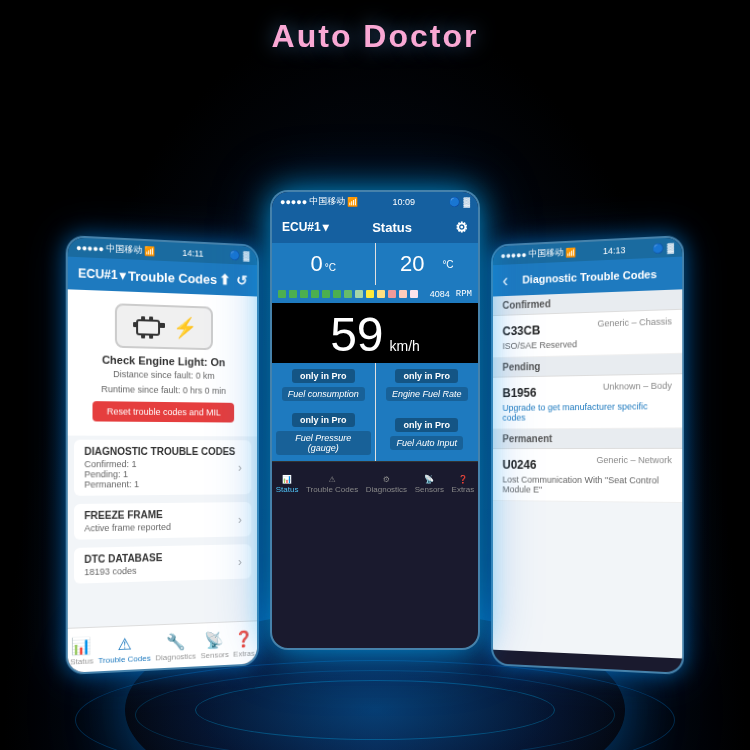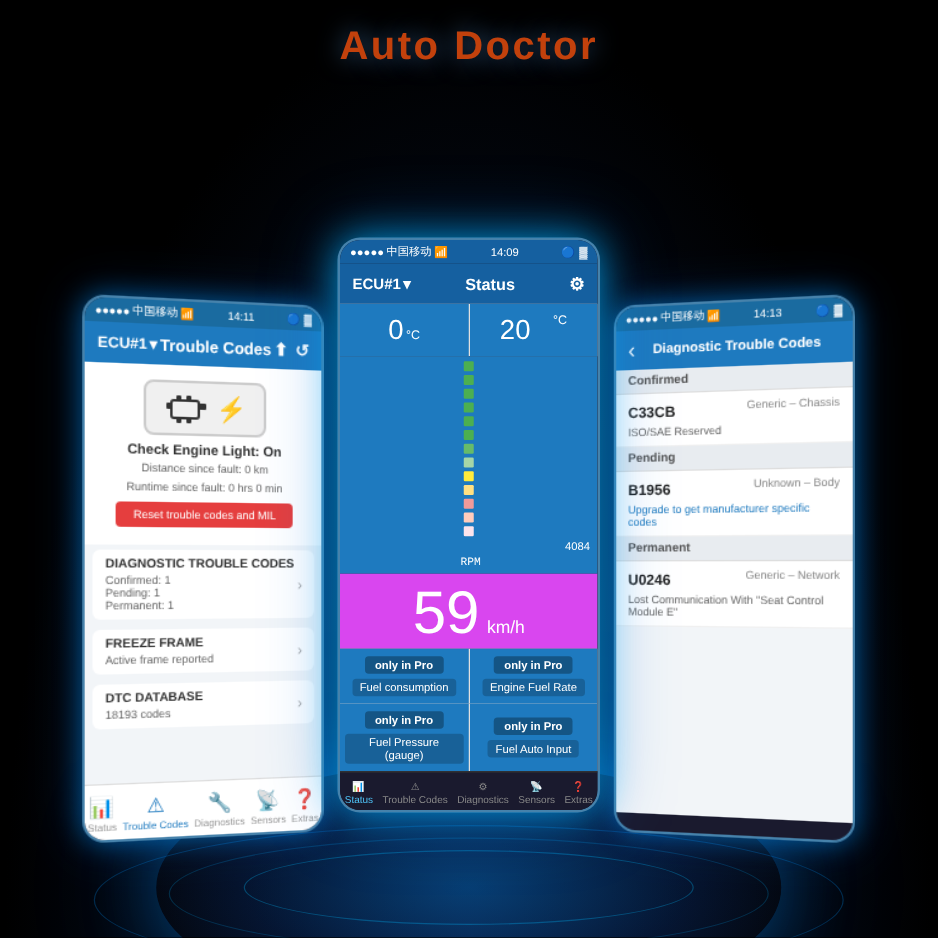--- a/index.html
+++ b/index.html
@@ -31,21 +31,21 @@
       background: radial-gradient(ellipse at center, rgba(0,150,255,0.3) 0%, rgba(0,80,200,0.1) 50%, transparent 70%);
       box-shadow: 0 0 60px rgba(0,150,255,0.4), 0 0 120px rgba(0,100,220,0.2);
     }
 
     
     .title {
       position: absolute;
       top: 18px;
       left: 0; right: 0;
       text-align: center;
-      color: #c2410c;
+      color: #f9a8d4;
       font-size: 32px;
       font-weight: 700;
       letter-spacing: 2px;
       text-shadow: 0 0 20px rgba(100,180,255,0.5);
       z-index: 10;
     }
 
     
     .phones {
       position: absolute;
@@ -219,31 +219,30 @@
     .sensor-value { font-size: 22px; font-weight: 300; }
     .sensor-unit { font-size: 10px; }
     .sensor-label { font-size: 9px; text-align: center; margin-top: 2px; background: rgba(0,0,0,0.2); padding: 2px 6px; border-radius: 3px; }
 
     .progress-bar-area {
       background: #1e7abf;
       padding: 4px 6px;
       display: flex;
       align-items: center;
       gap: 3px;
-      flex-direction: column;
     }
     .progress-seg {
       height: 8px;
       width: 8px;
       border-radius: 1px;
     }
     .rpm-label { color: #fff; font-size: 9px; margin-left: auto; }
 
     .speed-area {
-      background: #d946ef;
+      background: #000000;
       text-align: right;
       padding: 8px 0 4px;
       color: #fff;
     }
     .speed-value { font-size: 48px; font-weight: 300; line-height: 1; }
     .speed-unit { font-size: 14px; }
 
     .pro-grid {
       display: grid;
       grid-template-columns: 1fr 1fr;
@@ -267,20 +266,21 @@
       margin-bottom: 4px;
       font-weight: 600;
     }
     .pro-sub-label {
       font-size: 9px;
       color: #fff;
       text-align: center;
       background: rgba(0,0,0,0.2);
       padding: 2px 6px;
       border-radius: 3px;
+      font-style: italic;
     }
 
     
     .center-tab-bar {
       background: #1a1a2e;
       display: flex;
       justify-content: space-around;
       align-items: center;
       padding: 4px 0 2px;
       height: 44px;
@@ -453,21 +453,21 @@
 
   <div class="phone phone-center">
     <div class="phone-wrapper">
 
       <div class="status-bar" style="background:#1560a0;">
         <div class="status-bar-left">
           <span>●●●●●</span>
           <span>中国移动</span>
           <span>📶</span>
         </div>
-        <span>14:09</span>
+        <span>10:09</span>
         <div class="status-bar-right">
           <span>🔵</span>
           <span>▓</span>
         </div>
       </div>
 
       <div class="nav-bar" style="background:#1560a0;">
         <div class="nav-ecu">
           <span>ECU#1</span>
           <span>▾</span>
@@ -477,21 +477,21 @@
       </div>
 
       <div class="sensor-grid">
         <div class="sensor-cell">
           <div style="display:flex;align-items:baseline;gap:2px;">
             <span class="sensor-value">0</span>
             <span class="sensor-unit">°C</span>
           </div>
         </div>
         <div class="sensor-cell">
-          <div style="display:flex;align-items:flex-start;gap:18px;">
+          <div style="display:flex;align-items:center;gap:18px;">
             <span class="sensor-value">20</span>
             <span class="sensor-unit">°C</span>
           </div>
         </div>
       </div>
 
       <div class="progress-bar-area">
 
         <div class="progress-seg" style="background:#4caf50;"></div>
         <div class="progress-seg" style="background:#4caf50;"></div>

